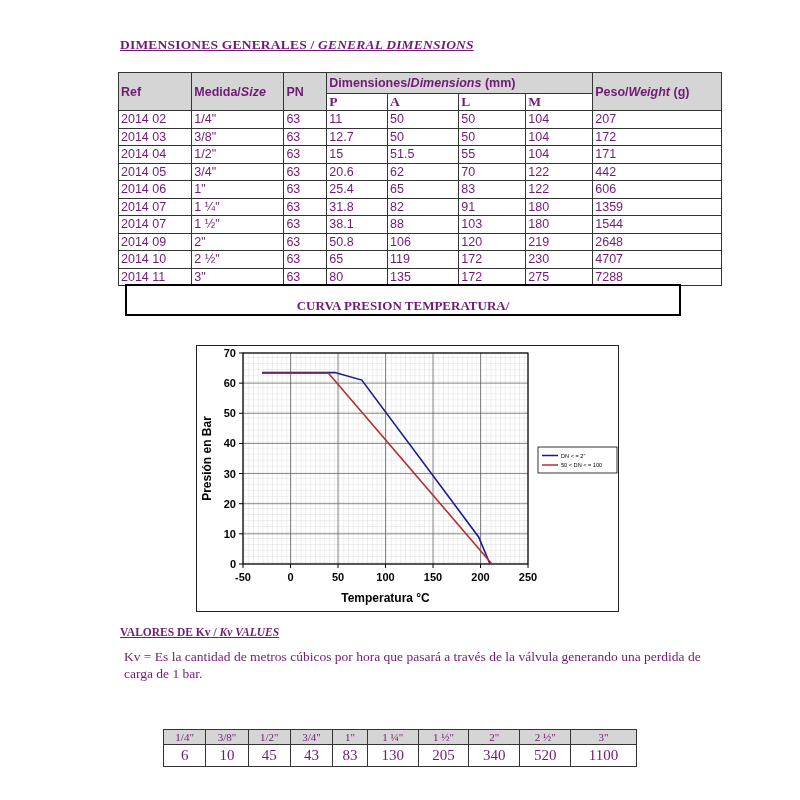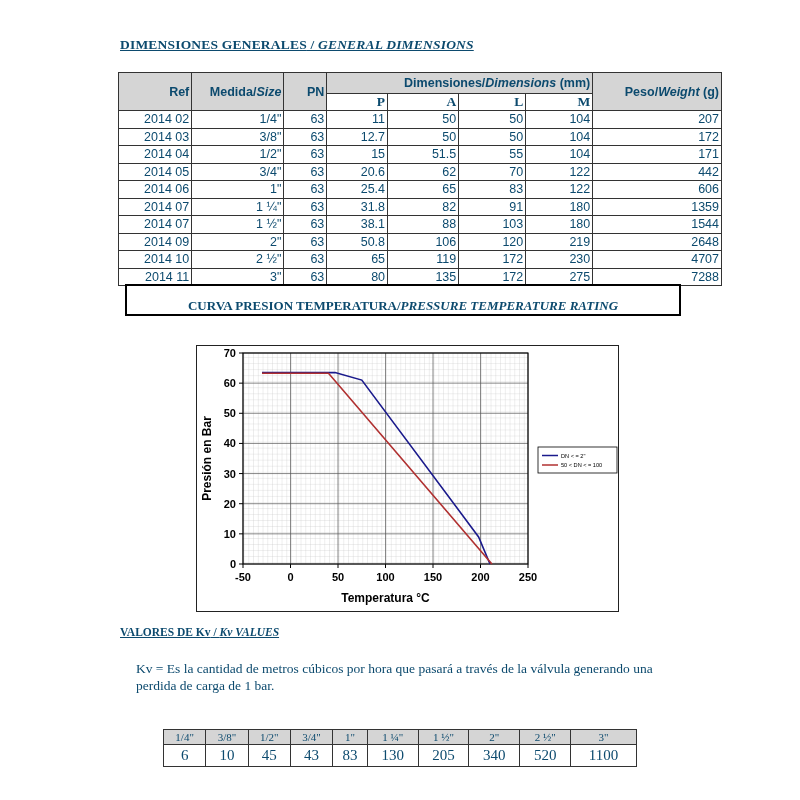--- a/index.html
+++ b/index.html
@@ -1,23 +1,23 @@
 <!DOCTYPE html>
 <html><head>
 <meta charset="utf-8">
 <style>
   html,body{margin:0;padding:0;background:#fff;}
   .page{position:relative;width:800px;height:800px;background:#ffffff;outline:1px solid #e0e0e0;
-        font-family:"Liberation Serif",serif;color:#0c4a6e;overflow:hidden;}
+        font-family:"Liberation Serif",serif;color:#701a75;overflow:hidden;}
   .it{font-style:italic;}
   .doc-title{position:absolute;left:120px;top:37px;font-size:13.5px;font-weight:bold;
              text-decoration:underline;letter-spacing:.2px;}
   
   .dim-table{position:absolute;left:118px;top:72px;width:604px;border-collapse:collapse;
-             font-family:"Liberation Sans",sans-serif;font-size:12.5px;text-align:right;}
+             font-family:"Liberation Sans",sans-serif;font-size:12.5px;text-align:left;}
   .dim-table th,.dim-table td{border:1px solid #333;padding:0 2px;}
   .dim-table thead tr.main th{background:#d5d5d5;height:20px;font-size:12.5px;}
   .dim-table tr.subhead th{background:#ffffff;font-family:"Liberation Serif",serif;
                            font-size:13.5px;height:15px;}
   .dim-table tbody td{height:16.5px;font-size:12.5px;}
   
   .ptr-box{position:absolute;left:125px;top:284px;width:552px;height:28px;border:2px solid #000;
            display:flex;align-items:flex-end;justify-content:center;font-weight:bold;font-size:13px;}
   
   .chart-panel{position:absolute;left:196px;top:345px;width:421px;height:265px;
@@ -25,21 +25,21 @@
   .chart-panel svg{display:block;width:100%;height:100%;}
   svg text{font-family:"Liberation Sans",sans-serif;fill:#000;}
   .tick{font-size:11px;font-weight:bold;text-anchor:middle;}
   .end{text-anchor:end;}
   .axis{font-size:12px;font-weight:bold;text-anchor:middle;}
   .legend-t{font-size:5.6px;text-anchor:start;}
   
   .kv-title{position:absolute;left:120px;top:626px;font-size:11.5px;font-weight:bold;
             text-decoration:underline;font-family:Liberation Serif, serif;}
   .kv-text{position:absolute;left:120px;top:644px;width:590px;}
-  .kv-text p{margin:16px;font-size:13.5px;line-height:17px;}
+  .kv-text p{margin:4px;font-size:13.5px;line-height:17px;}
   
   .kv-table{position:absolute;left:163px;top:729px;width:474px;border-collapse:collapse;
             text-align:center;font-family:"Liberation Serif",serif;}
   .kv-table td{border:1px solid #333;padding:0;}
   .kv-table tr:first-child td{background:#d5d5d5;font-size:11px;height:14px;}
   .kv-table tr:last-child td{font-size:15px;height:21px;}
 </style>
 </head>
 <body>
 
@@ -175,21 +175,20 @@
           <td>172</td>
           <td>275</td>
           <td>7288</td>
         </tr>
       </tbody>
   </table>
 
   <div class="ptr-box">
     <span>CURVA PRESION TEMPERATURA</span>
       <span> / </span>
-      <span class="it">PRESSURE TEMPERATURE RATING</span>
   </div>
 
   <div class="chart-panel">
     <svg id="chart-svg" viewBox="0 0 421 265">
         <defs>
           <pattern id="mesh" width="4.75" height="6.03" patternUnits="userSpaceOnUse">
             <path d="M0 6.03 H4.75 M4.75 0 V6.03" stroke="#c4c4c4" stroke-width="0.55" fill="none"></path>
           </pattern>
         </defs>
         <rect x="46" y="7" width="285" height="211" fill="#fff"></rect>

